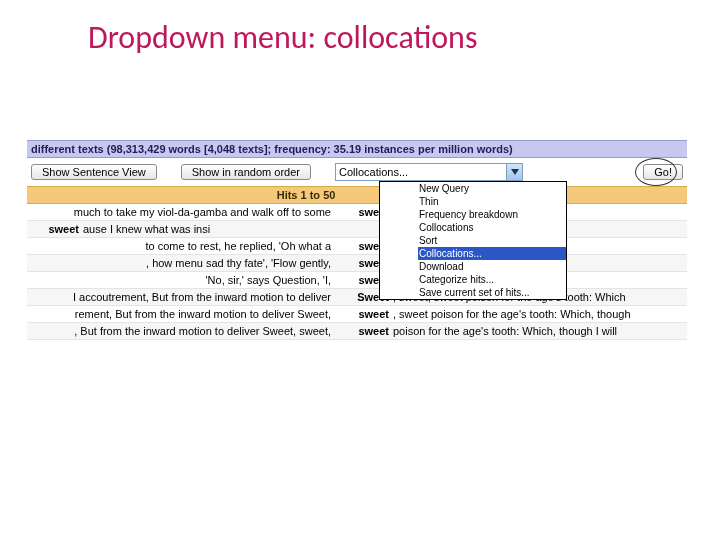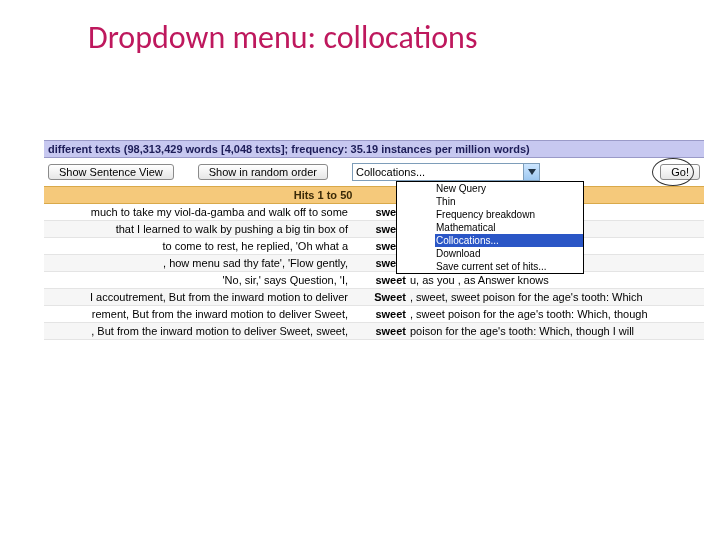--- a/index.html
+++ b/index.html
@@ -12,21 +12,21 @@
   }
   .page-title {
     font-family: Calibri, Arial, sans-serif;
     font-size: 32px;
     font-weight: 400;
     color: #be185d;
     padding: 18px 0 0 88px;
   }
   .app {
     position: absolute;
-    left: 44px;
+    left: 27px;
     top: 140px;
     width: 660px;
     font-size: 11px;
     color: #000;
   }
   .stats-bar {
     background: #c7c8f0;
     border-top: 1px solid #9a9ac8;
     border-bottom: 1px solid #9a9ac8;
     padding: 2px 4px;
@@ -167,40 +167,41 @@
 
     <div class="go-wrap">
       <button class="btn">Go!</button>
       <div class="go-circle"></div>
     </div>
 
     <div class="dropdown" id="dropdown">
         <div>New Query</div>
         <div>Thin</div>
         <div>Frequency breakdown</div>
-        <div>Mathematical</div>
+        <div>Collocations</div>
+        <div>Sort</div>
         <div class="sel">Collocations...</div>
         <div>Download</div>
+        <div>Categorize hits...</div>
         <div>Save current set of hits...</div>
       </div>
   </div>
 
   <div class="hits-bar">
     <span>Hits 1 to 50</span>
     <span>Page 1 / 70</span>
   </div>
 
   <div class="rows" id="rows">
       <div class="row">
         <div class="lctx">much to take my viol-da-gamba and walk off to some</div>
         <div class="kw">sweet</div>
         <div class="rctx">andskips and enjoy the fas</div>
       </div>
       <div class="row">
-        <div class="lctx">that I learned to walk by pushing a big tin box of</div>
         <div class="kw">sweet</div>
         <div class="rctx">ause I knew what was insi</div>
       </div>
       <div class="row">
         <div class="lctx">to come to rest, he replied, 'Oh what a</div>
         <div class="kw">sweet</div>
         <div class="rctx">Mathematical perspective o</div>
       </div>
       <div class="row">
         <div class="lctx">, how menu sad thy fate', 'Flow gently,</div>

